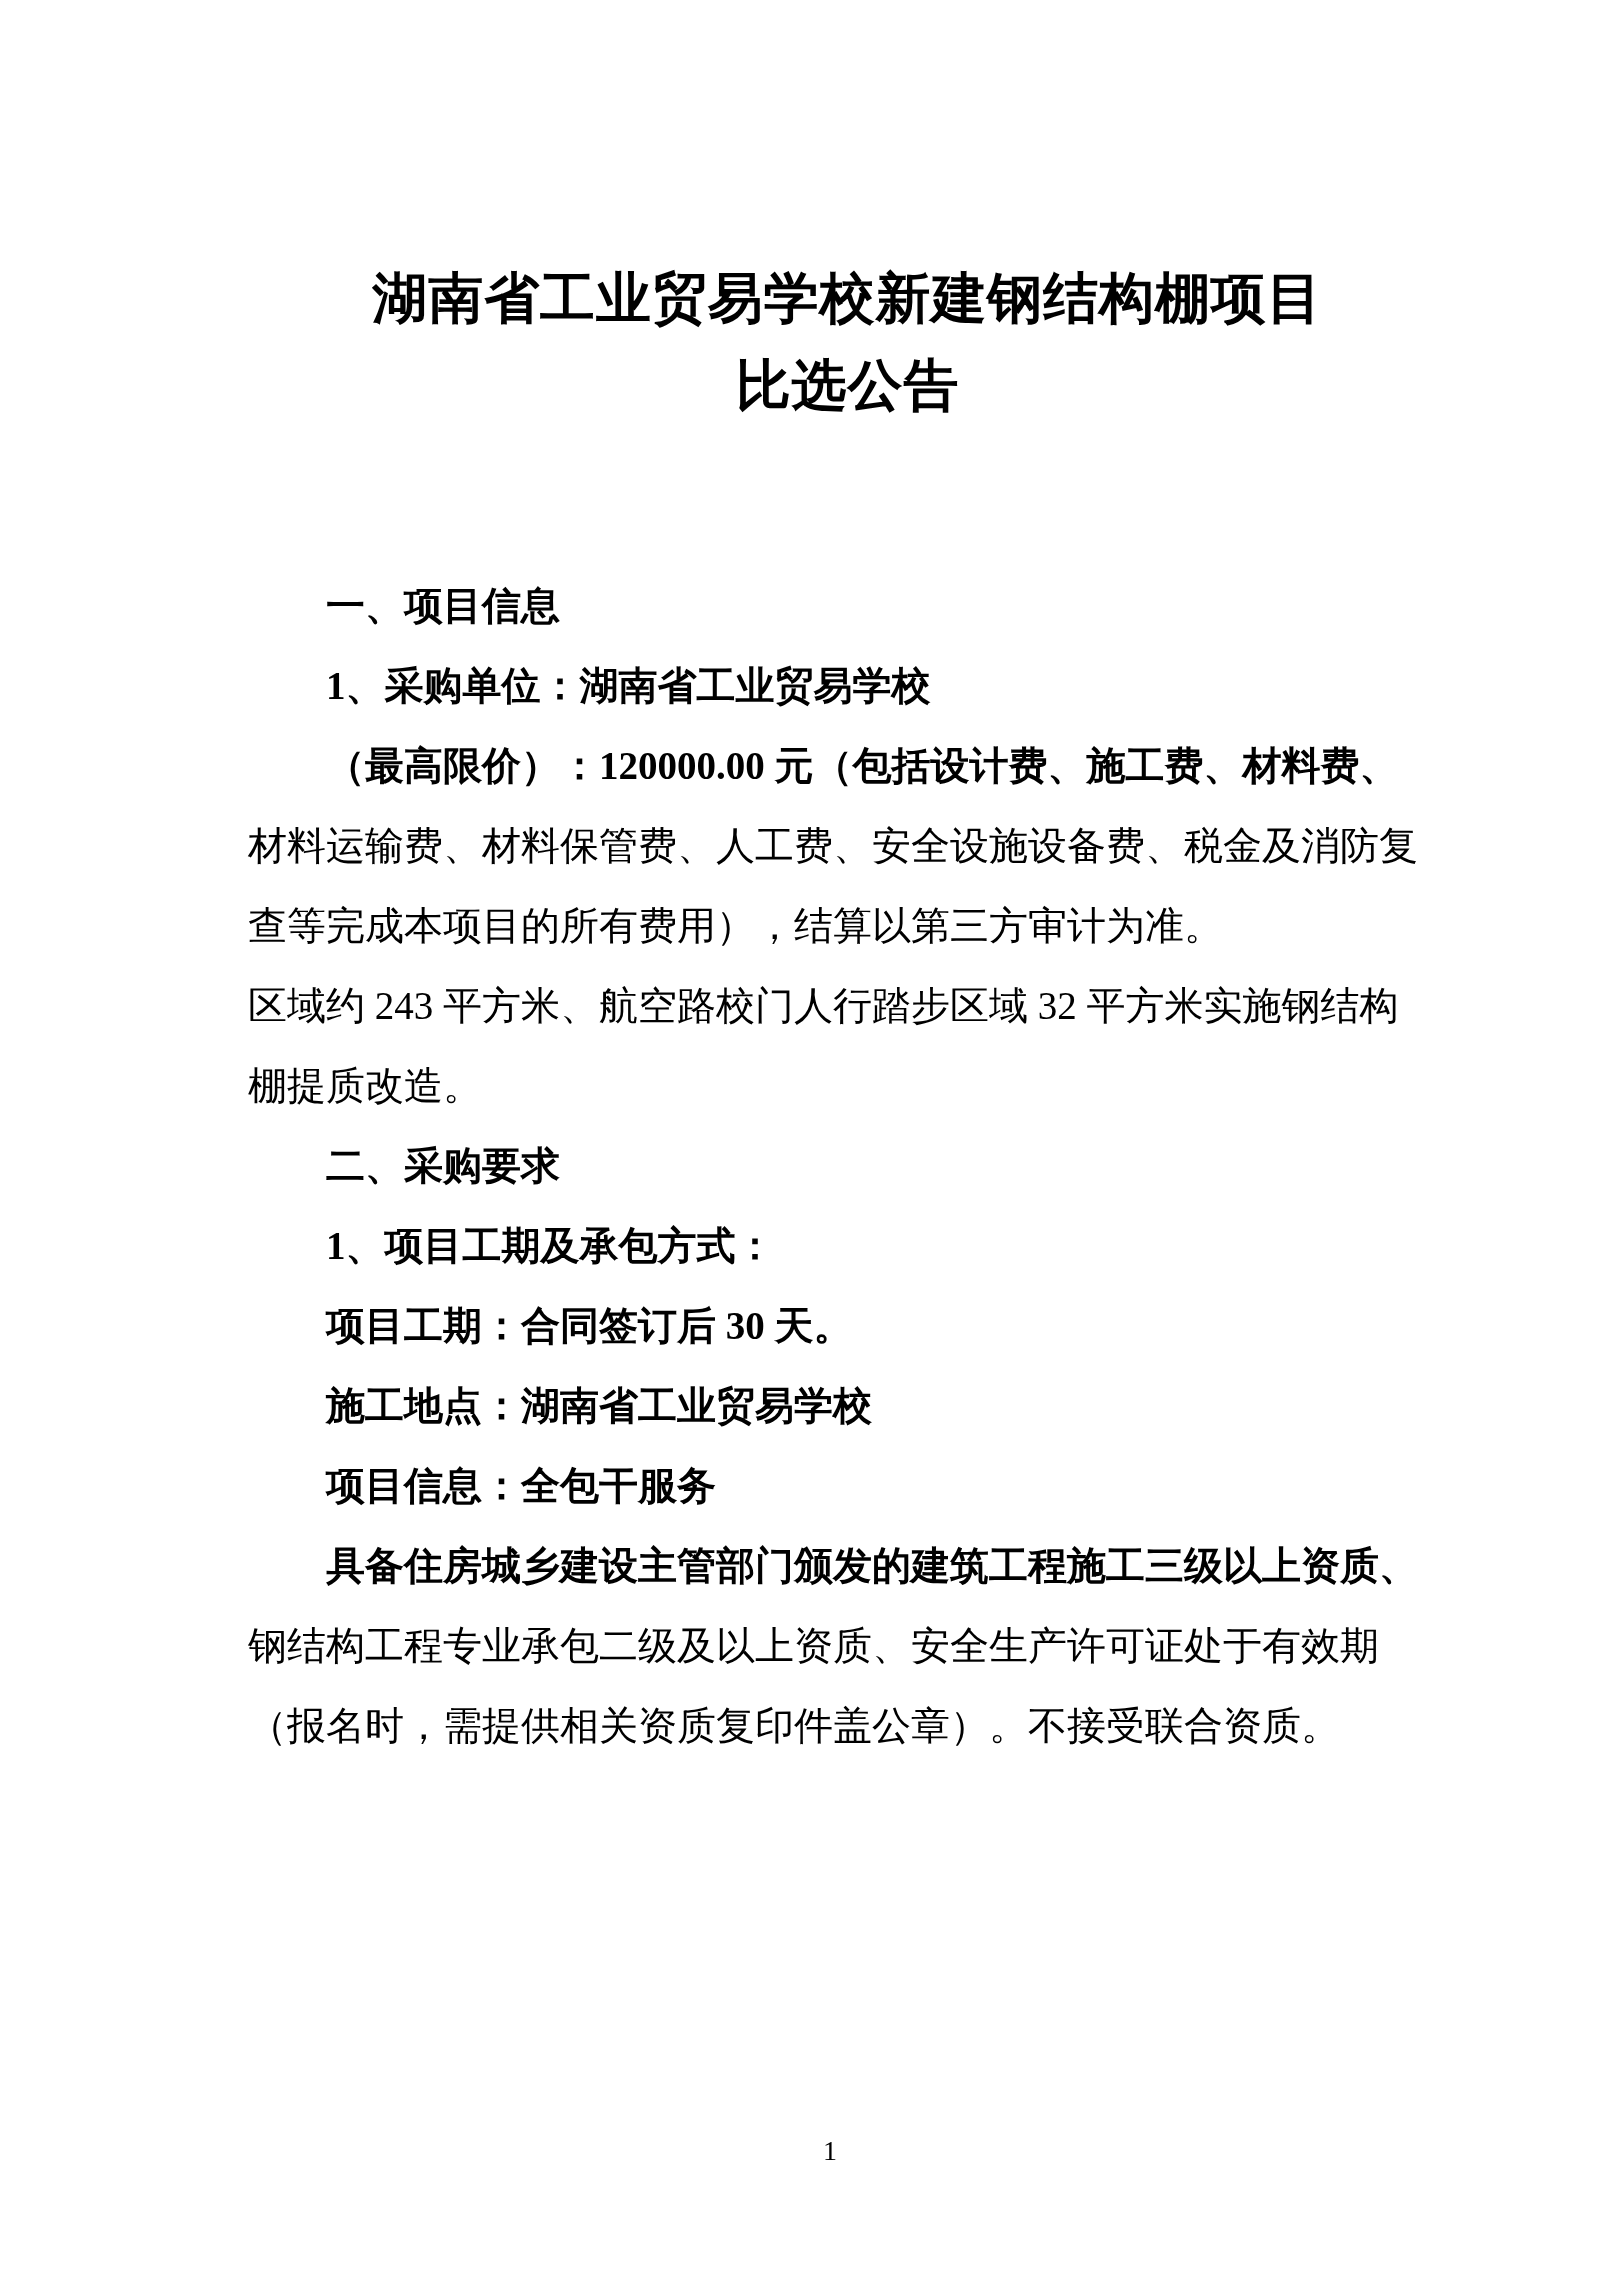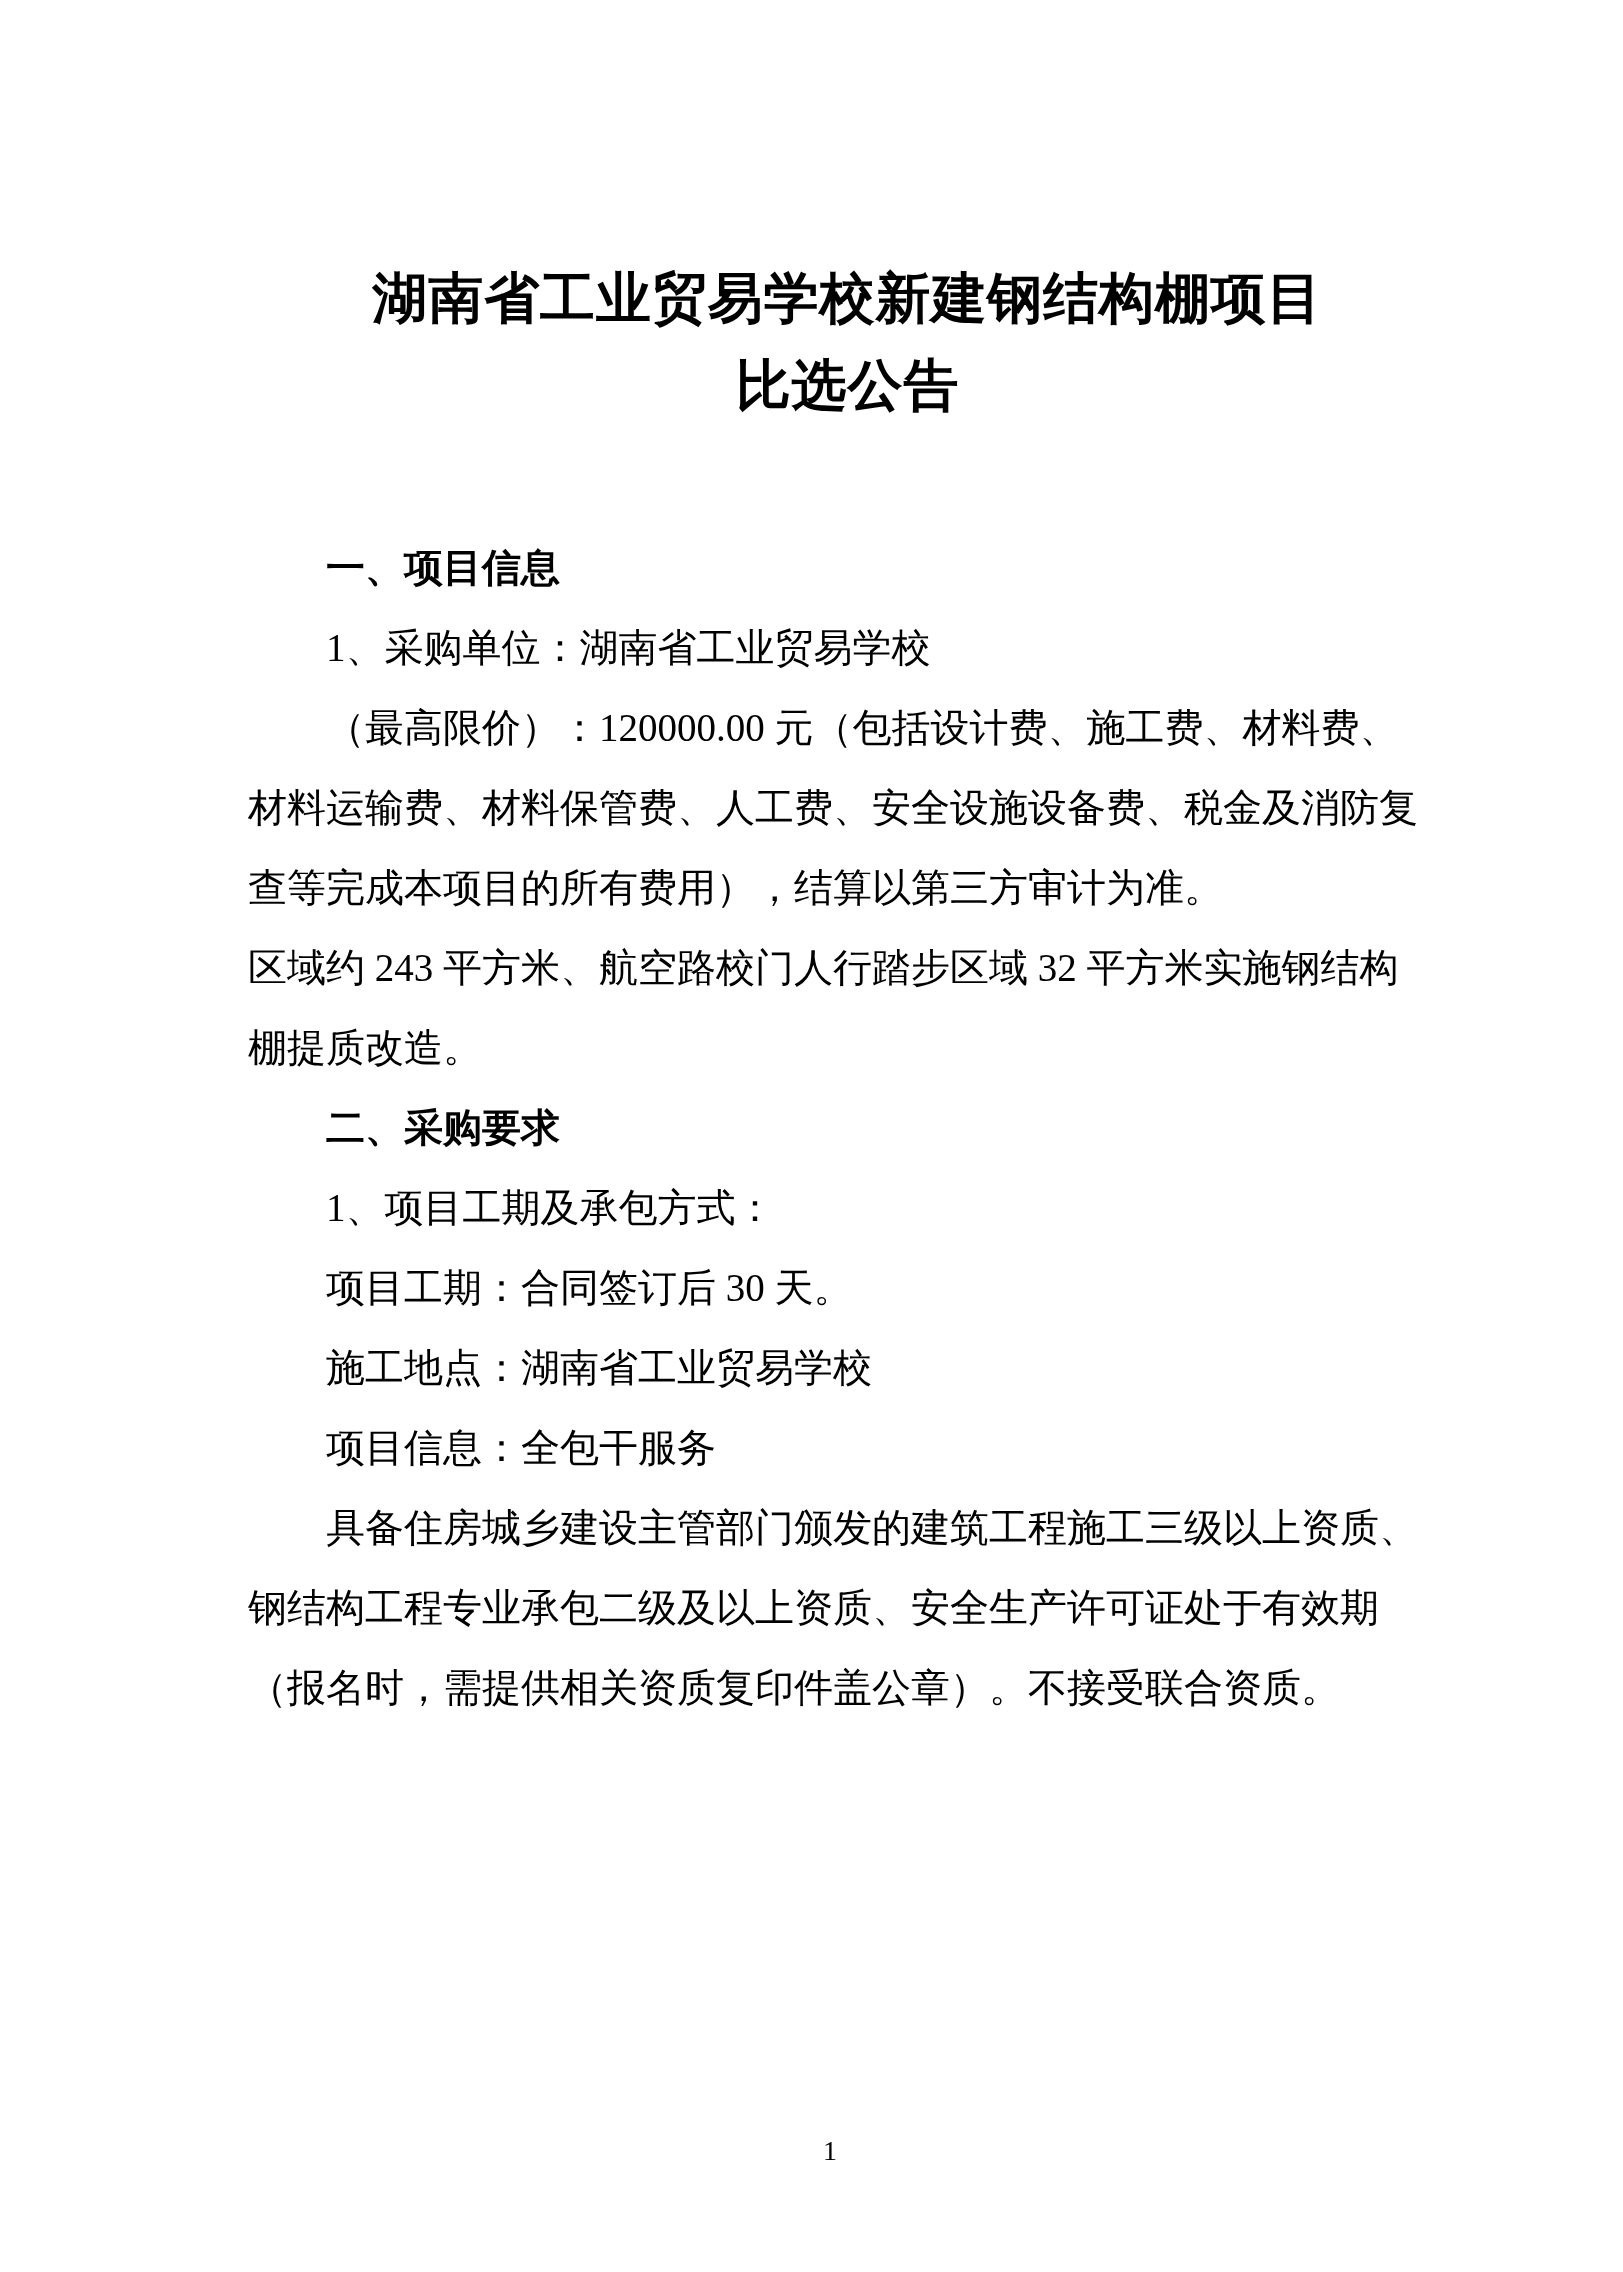--- a/index.html
+++ b/index.html
@@ -26,31 +26,31 @@
   .title-line {
     font-size: 55px;
     line-height: 87px;
     font-weight: bold;
     letter-spacing: 0.9px;
     white-space: nowrap;
   }
 
   .body-block {
     position: absolute;
-    top: 528px;
+    top: 566px;
     left: 248px;
     width: 1164px;
   }
   .doc-line {
     height: 80px;
     line-height: 80px;
     font-size: 39px;
     white-space: nowrap;
   }
-  .doc-line.indent { padding-left: 78px; }
+  .doc-line.indent { padding-left: 78px; font-weight: bold; }
   .doc-line.heading { font-weight: bold; }
 
   .footer-block {
     position: absolute;
     top: 2133px;
     left: 248px;
     width: 1164px;
     text-align: center;
   }
   .page-number {

